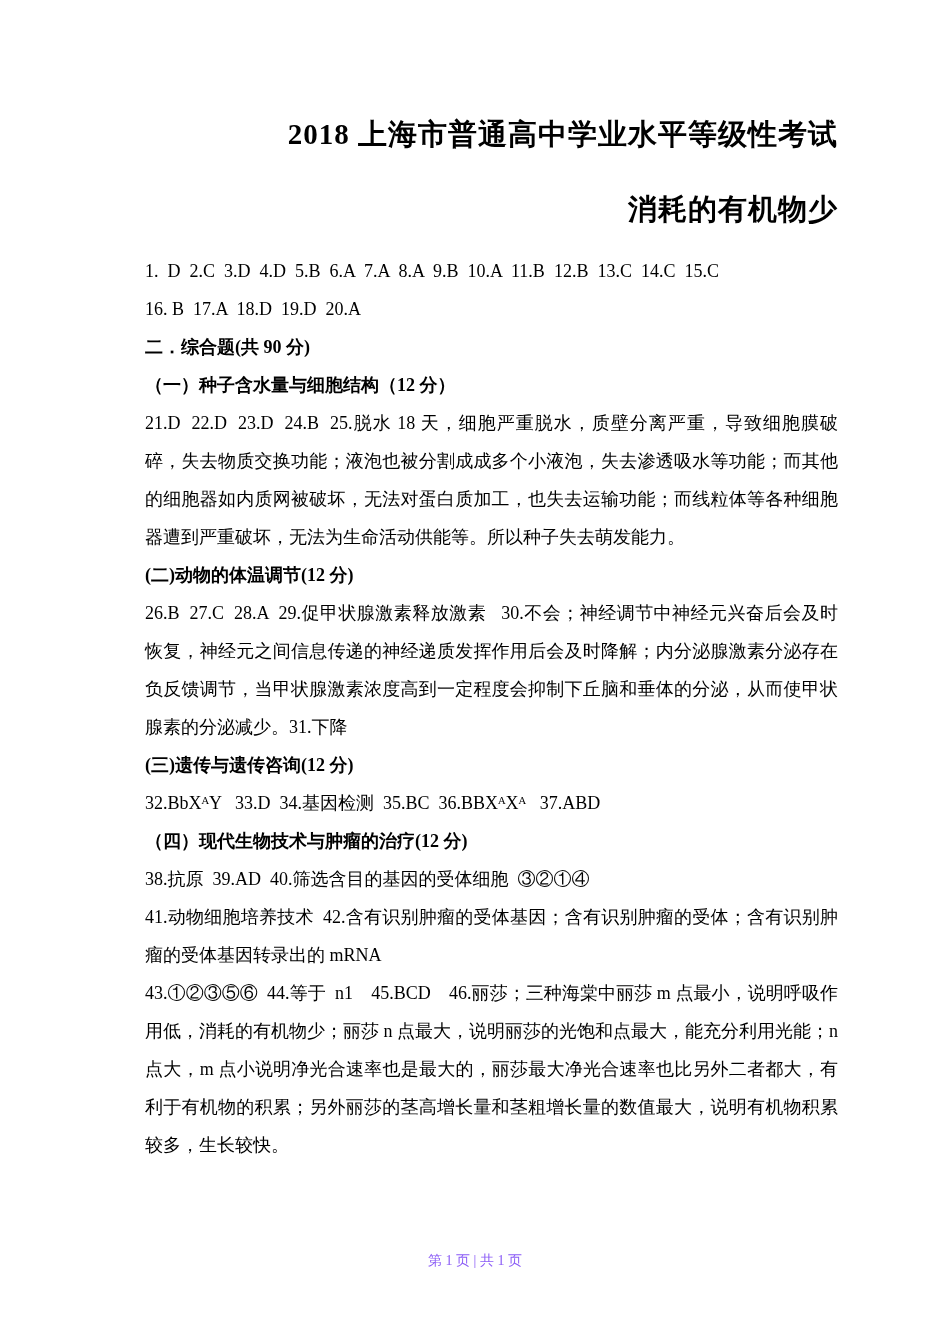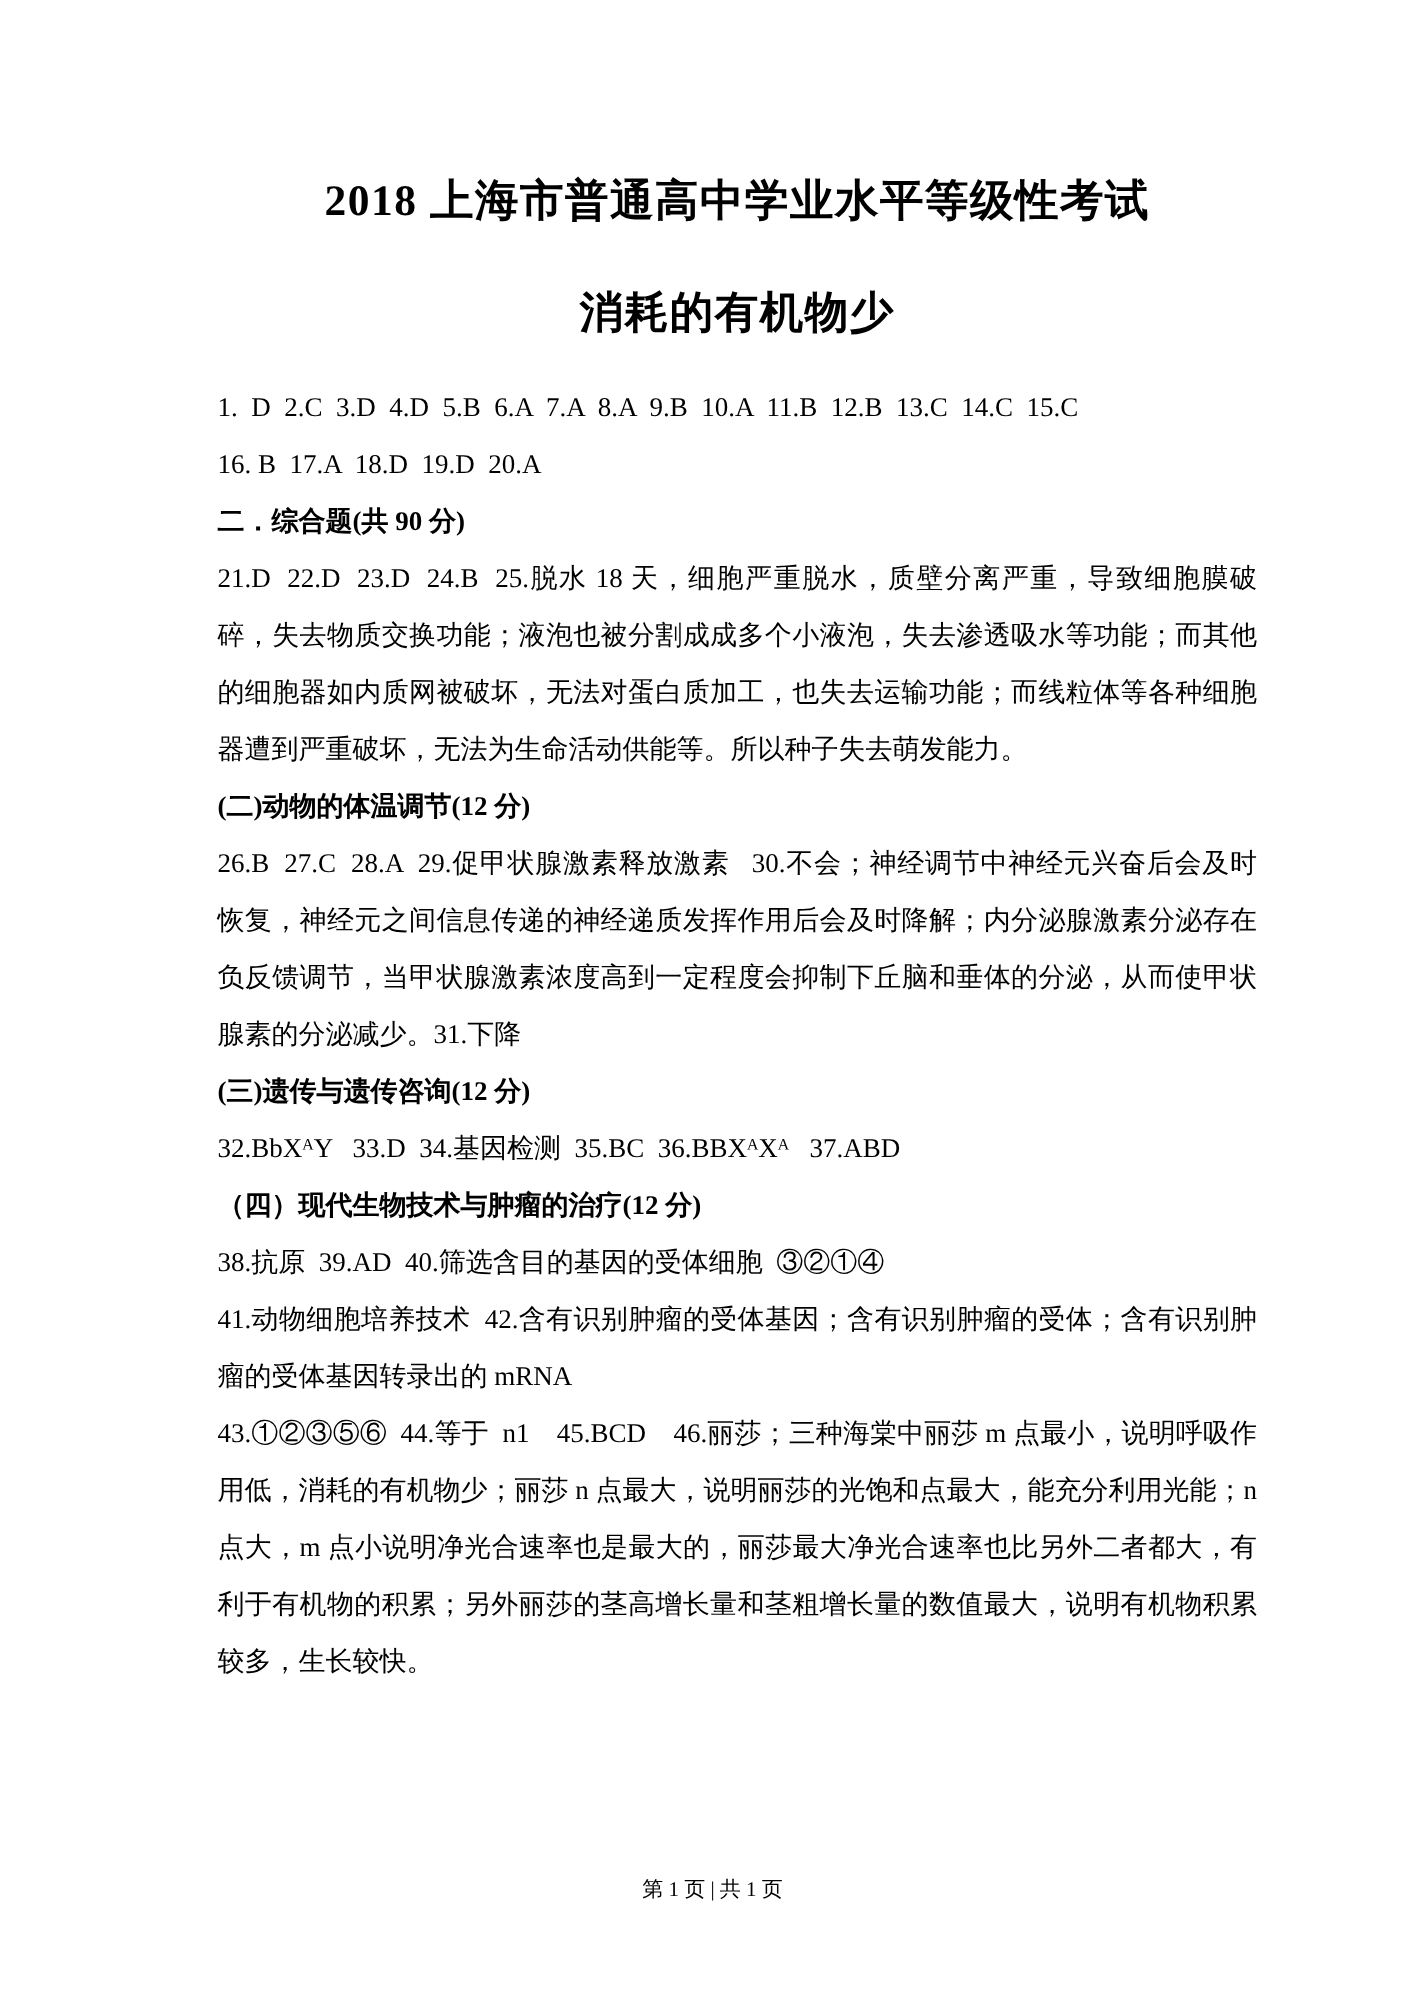--- a/index.html
+++ b/index.html
@@ -20,21 +20,21 @@
     position: absolute;
     left: 145px;
     top: 110px;
     width: 693px;
   }
   .doc-title {
     margin: 0;
     font-size: 29px;
     font-weight: 700;
     line-height: 48px;
-    text-align: center;
+    text-align: right;
     letter-spacing: 1px;
   }
   .doc-subtitle {
     margin-top: 27px;
     margin-bottom: 19px;
   }
   .line {
     margin: 0;
     font-size: 18px;
     line-height: 38px;
@@ -46,41 +46,42 @@
     font-weight: 700;
   }
   .footer {
     position: absolute;
     top: 1250px;
     left: 0;
     width: 100%;
     text-align: center;
     font-size: 14px;
     line-height: 22px;
-    color: #000000;
+    color: #8b5cf6;
     font-family: "Liberation Serif", "DejaVu Serif", serif;
   }
 </style>
 </head>
 <body>
 
 <div class="page">
   <div class="content">
 
     <p class="doc-title">2018 上海市普通高中学业水平等级性考试</p>
 
     <p class="doc-title doc-subtitle">消耗的有机物少</p>
 
 
     <p class="line">1.  D  2.C  3.D  4.D  5.B  6.A  7.A  8.A  9.B  10.A  11.B  12.B  13.C  14.C  15.C</p>
 
     <p class="line">16. B  17.A  18.D  19.D  20.A</p>
 
     <p class="line bold">二．综合题(共 90 分)</p>
 
+    <p class="line bold">（一）种子含水量与细胞结构（12 分）</p>
 
     <p class="line">21.D  22.D  23.D  24.B  25.脱水 18 天，细胞严重脱水，质壁分离严重，导致细胞膜破碎，失去物质交换功能；液泡也被分割成成多个小液泡，失去渗透吸水等功能；而其他的细胞器如内质网被破坏，无法对蛋白质加工，也失去运输功能；而线粒体等各种细胞器遭到严重破坏，无法为生命活动供能等。所以种子失去萌发能力。</p>
 
     <p class="line bold">(二)动物的体温调节(12 分)</p>
 
     <p class="line">26.B  27.C  28.A  29.促甲状腺激素释放激素   30.不会；神经调节中神经元兴奋后会及时恢复，神经元之间信息传递的神经递质发挥作用后会及时降解；内分泌腺激素分泌存在负反馈调节，当甲状腺激素浓度高到一定程度会抑制下丘脑和垂体的分泌，从而使甲状腺素的分泌减少。31.下降</p>
 
     <p class="line bold">(三)遗传与遗传咨询(12 分)</p>
 
     <p class="line">32.BbXᴬY   33.D  34.基因检测  35.BC  36.BBXᴬXᴬ   37.ABD</p>

